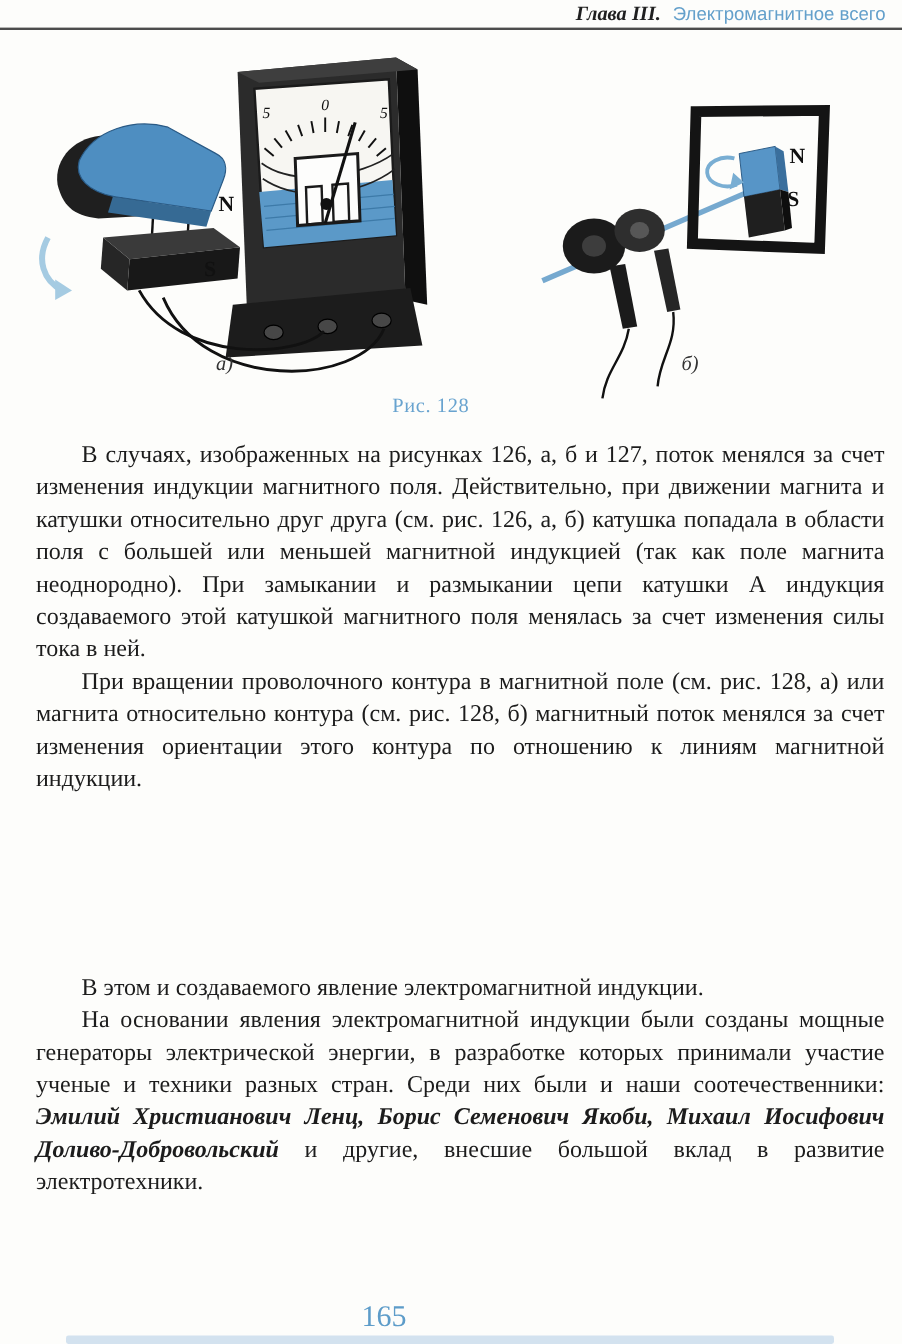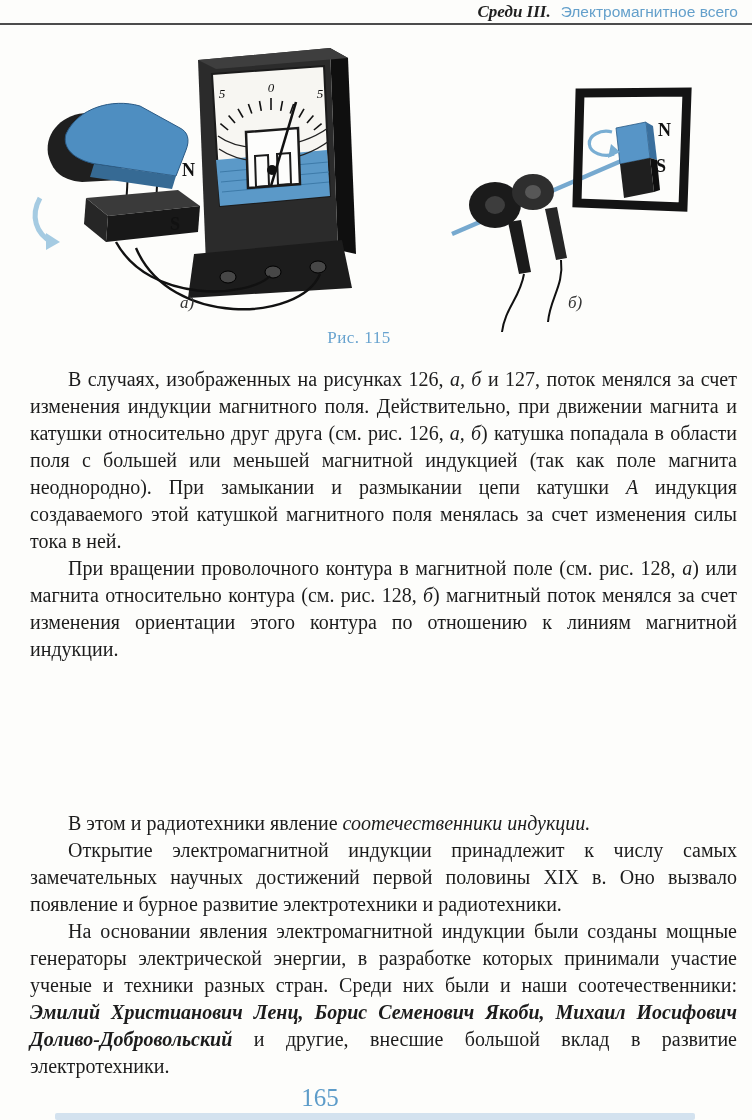--- a/index.html
+++ b/index.html
@@ -18,21 +18,21 @@
 
   
   .figure-svg{position:absolute;top:36px;left:0;}
   .figure-caption{position:absolute;top:328px;left:0;width:718px;text-align:center;
     color:#68a3cf;font-size:17px;letter-spacing:0.5px;}
 
   
   .text-block-1{position:absolute;left:30px;width:707px;top:366px;}
   .text-block-2{position:absolute;left:30px;width:707px;top:810px;}
   p.body-p{margin:0;text-indent:38px;text-align:justify;font-size:20px;line-height:27px;}
-  .it{font-style:italic;}
+  .it{}
   .bi{font-weight:bold;font-style:italic;}
 
   .key-block{position:absolute;left:20px;width:695px;top:677px;
     border-top:2px solid #8d8d8d;border-bottom:2px solid #8d8d8d;
     padding:7px 10px 10px 10px;}
   .key-block p{margin:0;text-indent:34px;text-align:justify;
     font-size:19.5px;line-height:26px;letter-spacing:0.2px;word-spacing:1.5px;}
 
   
   .page-number{position:absolute;top:1084px;left:0;width:640px;text-align:center;
@@ -44,21 +44,21 @@
   .pole-label{font-weight:bold;font-size:18px;fill:#111;}
   .fig-label{font-style:italic;font-size:17px;fill:#333;}
   .meter-digit{font-style:italic;font-size:13px;fill:#111;}
 </style>
 </head>
 <body>
 
 <div class="page">
 
   <div class="header">
-    <span class="chapter">Среди III.</span>
+    <span class="chapter">Глава III.</span>
     <span class="title">Электромагнитное всего</span>
   </div>
   <div class="header-rule"></div>
 
   <svg class="figure-svg" width="752" height="300" viewBox="0 0 752 300">
 
     <g>
       <path d="M330,12 L348,22 L356,218 L338,214 Z" fill="#0f0f0f"></path>
       <path d="M198,24 L330,12 L338,214 L206,228 Z" fill="#2b2b2b"></path>
       <path d="M198,24 L330,12 L348,22 L216,33 Z" fill="#3e3e3e"></path>
@@ -151,30 +151,29 @@
         <polygon points="508,186 521,184 531,236 519,238" fill="#1b1b1b"></polygon>
         <polygon points="545,173 557,171 567,222 556,224" fill="#262626"></polygon>
         <path d="M524,238 C520,262 505,272 502,296" stroke="#111" stroke-width="2" fill="none"></path>
         <path d="M561,224 C564,250 550,262 548,286" stroke="#111" stroke-width="2" fill="none"></path>
       </g>
     </g>
 
     <text class="fig-label" x="568" y="272">б)</text>
   </svg>
 
-  <div class="figure-caption">Рис. 115</div>
+  <div class="figure-caption">Рис. 128</div>
 
   <div class="text-block-1">
     <p class="body-p"><span>В случаях, изображенных на рисунках 126, </span><span class="it">а, б</span><span> и 127, поток менялся за счет изменения индукции магнитного поля. Действительно, при движении магнита и катушки относительно друг друга (см. рис. 126, </span><span class="it">а, б</span><span>) катушка попадала в области поля с большей или меньшей магнитной индукцией (так как поле магнита неоднородно). При замыкании и размыкании цепи катушки </span><span class="it">А</span><span> индукция создаваемого этой катушкой магнитного поля менялась за счет изменения силы тока в ней.</span></p>
     <p class="body-p"><span>При вращении проволочного контура в магнитной поле (см. рис. 128, </span><span class="it">а</span><span>) или магнита относительно контура (см. рис. 128, </span><span class="it">б</span><span>) магнитный поток менялся за счет изменения ориентации этого контура по отношению к линиям магнитной индукции.</span></p>
   </div>
 
 
   <div class="text-block-2">
-    <p class="body-p"><span>В этом и радиотехники явление </span><span class="it">соотечественники индукции.</span></p>
-    <p class="body-p"><span>Открытие электромагнитной индукции принадлежит к числу самых замечательных научных достижений первой половины XIX в. Оно вызвало появление и бурное развитие электротехники и радиотехники.</span></p>
+    <p class="body-p"><span>В этом и создаваемого явление </span><span class="it">электромагнитной индукции.</span></p>
     <p class="body-p"><span>На основании явления электромагнитной индукции были созданы мощные генераторы электрической энергии, в разработке которых принимали участие ученые и техники разных стран. Среди них были и наши соотечественники: </span><span class="bi">Эмилий Христианович Ленц, Борис Семенович Якоби, Михаил Иосифович Доливо-Добровольский</span><span> и другие, внесшие большой вклад в развитие электротехники.</span></p>
   </div>
 
   <div class="page-number">165</div>
   <div class="bottom-bar"></div>
 
 </div>
 
 </body></html>

